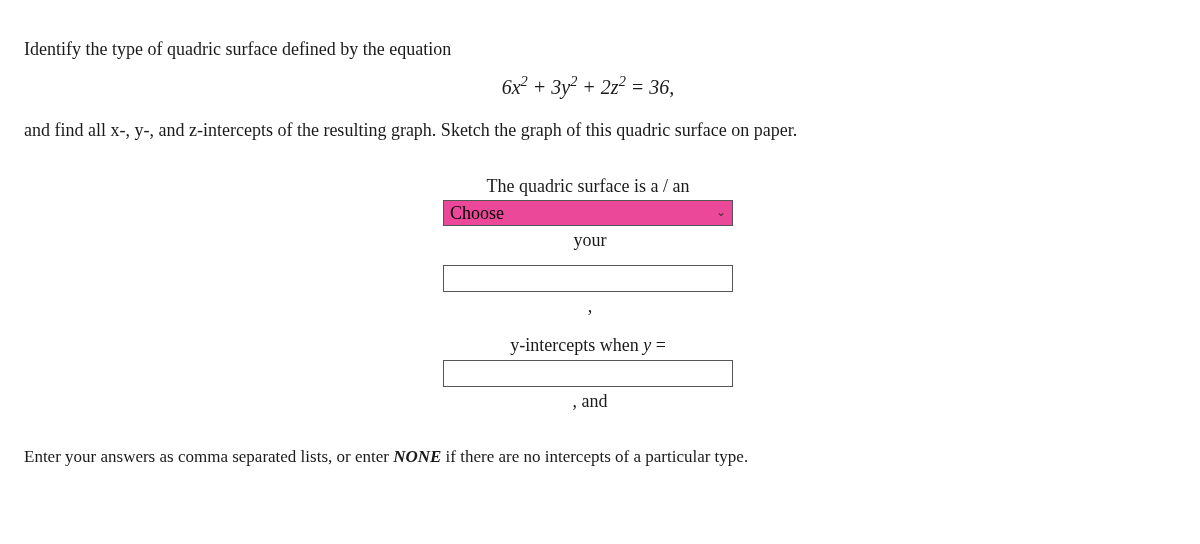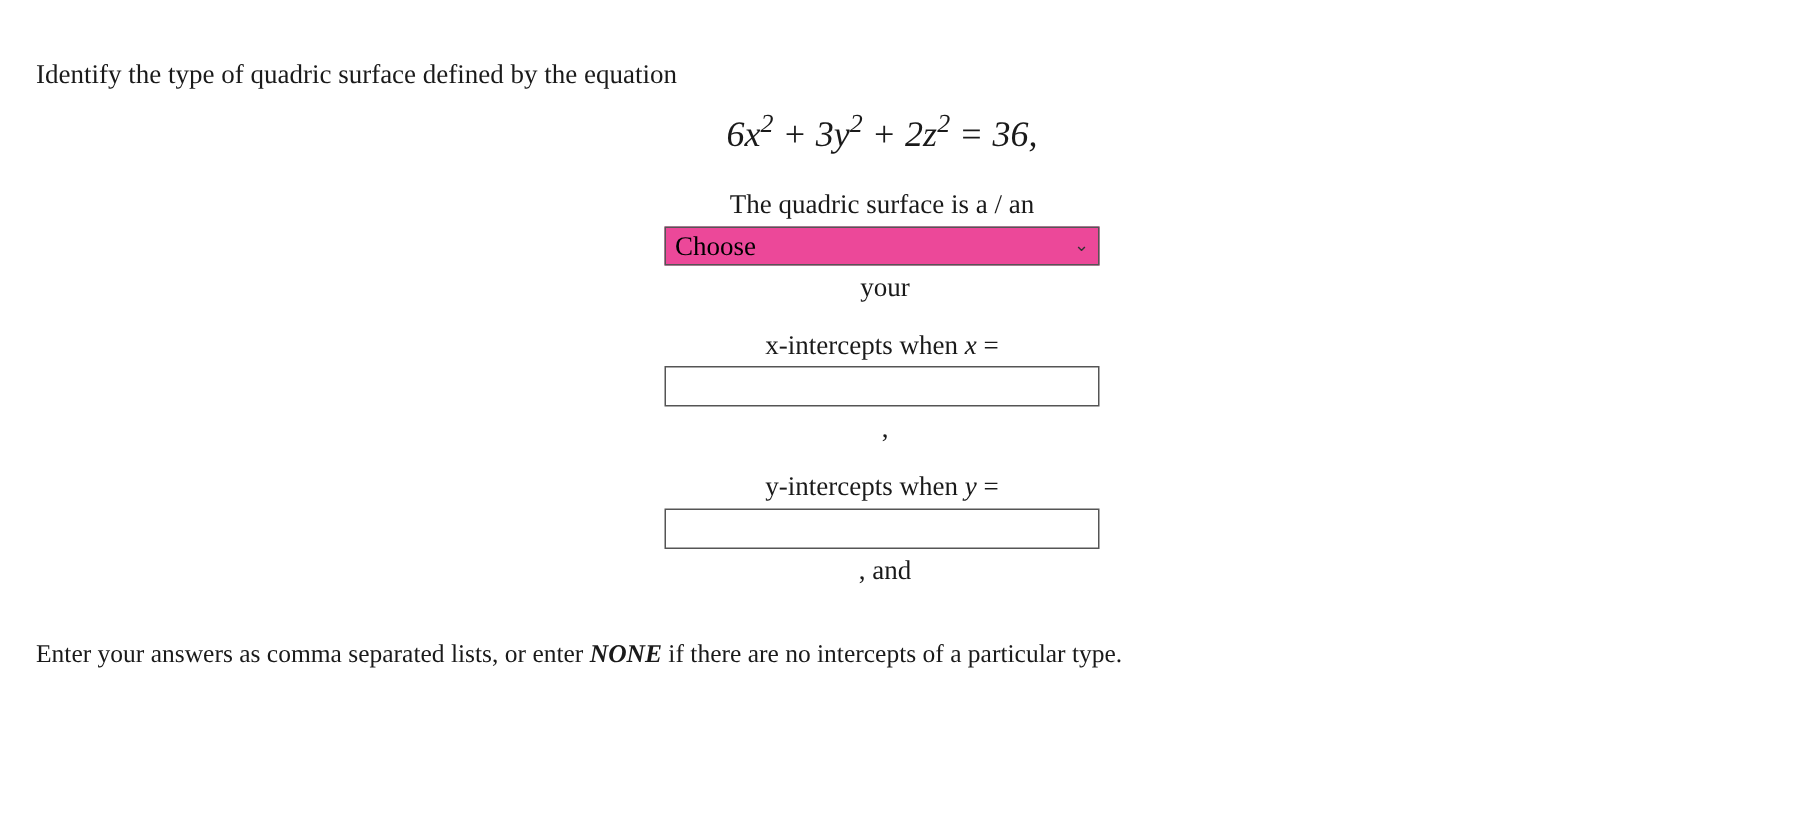--- a/index.html
+++ b/index.html
@@ -23,21 +23,21 @@
       max-width: 1140px;
     }
 
     .intro-text {
       font-size: 18px;
       line-height: 1.5;
     }
 
     .equation-block {
       text-align: center;
-      font-size: 24px;
+      font-size: 20px;
       margin: 10px 0 18px 0;
     }
 
     .equation-block .math {
       font-style: italic;
     }
 
     .follow-text {
       font-size: 18px;
       line-height: 1.5;
@@ -133,20 +133,21 @@
 <div class="page-content">
 
   <p class="intro-text">Identify the type of quadric surface defined by the equation</p>
 
   <div class="equation-block">
     <span class="math">
       6<span><em>x</em></span><sup>2</sup> + 3<em>y</em><sup>2</sup> + 2<em>z</em><sup>2</sup> = 36,
     </span>
   </div>
 
+  <p class="follow-text">and find all x-, y-, and z-intercepts of the resulting graph. Sketch the graph of this quadric surface on paper.</p>
 
   <div class="form-area">
 
     <div class="form-row">
       <span class="label-text">The quadric surface is a / an</span>
       <div class="dropdown-wrapper">
         <select>
           <option value="">Choose</option>
           <option value="ellipsoid">ellipsoid</option>
           <option value="hyperboloid-one">hyperboloid of one sheet</option>
@@ -154,21 +155,20 @@
           <option value="elliptic-paraboloid">elliptic paraboloid</option>
           <option value="hyperbolic-paraboloid">hyperbolic paraboloid</option>
           <option value="elliptic-cone">elliptic cone</option>
         </select>
         <span class="dropdown-chevron">⌄</span>
       </div>
       <span class="suffix">your</span>
     </div>
 
     <div class="form-row">
-      <span class="label-text">x-intercepts when <em>x</em> =</span>
       <input type="text" class="text-input" value="" style="">
       <span class="suffix">,</span>
     </div>
 
     <div class="form-row">
       <span class="label-text">y-intercepts when <em>y</em> =</span>
       <input type="text" class="text-input" value="" style="">
       <span class="suffix">, and</span>
     </div>
 

